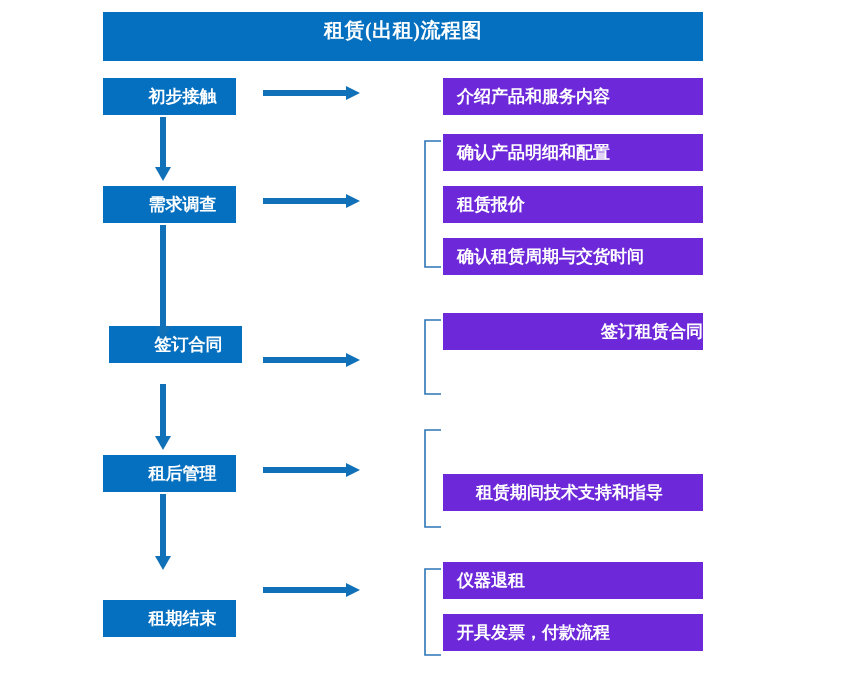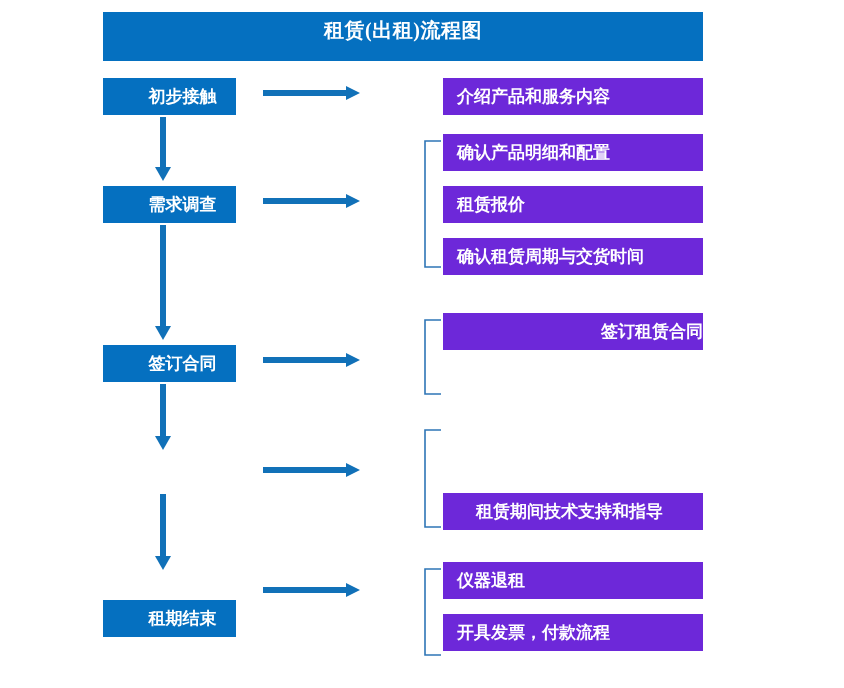--- a/index.html
+++ b/index.html
@@ -91,21 +91,22 @@
 </style>
 </head>
 <body>
 
 <div id="canvas">
 
   <div class="title-bar">租赁(出租)流程图</div>
 
   <div class="stage-box" style="top:78px;">初步接触</div>
   <div class="stage-box" style="top:186px;">需求调查</div>
-  <div class="stage-box" style="top:345px;">签订合同</div>
+  <div class="stage-box" style="top:326px;margin-left:6px;">签订合同</div>
+  <div class="stage-box" style="top:455px;">租后管理</div>
   <div class="stage-box" style="top:575px;margin-top:25px;">租期结束</div>
 
   <div class="arrow-down" style="top:117px; height:66px;">
     <svg class="svg-shape" width="26" height="66" viewBox="0 0 26 66">
       <rect x="10" y="0" width="6" height="52" fill="#1171B8"></rect>
       <polygon points="5,50 21,50 13,64" fill="#1171B8"></polygon>
     </svg>
   </div>
   <div class="arrow-down" style="top:225px; height:117px;">
     <svg class="svg-shape" width="26" height="117" viewBox="0 0 26 117">
@@ -179,18 +180,18 @@
   </div>
 
   <div class="detail-box" style="top:78px;">介绍产品和服务内容</div>
 
   <div class="detail-box" style="top:134px;">确认产品明细和配置</div>
   <div class="detail-box" style="top:186px;">租赁报价</div>
   <div class="detail-box" style="top:238px;">确认租赁周期与交货时间</div>
 
   <div class="detail-box" style="top:313px;text-align:right;">签订租赁合同</div>
 
-  <div class="detail-box" style="top:493px;padding-left:33px;">租赁期间技术支持和指导</div>
+  <div class="detail-box" style="top:474px;padding-left:33px;">租赁期间技术支持和指导</div>
 
   <div class="detail-box" style="top:614px;">开具发票，付款流程</div>
   <div class="detail-box" style="top:562px;">仪器退租</div>
 
 </div>
 
 </body></html>

